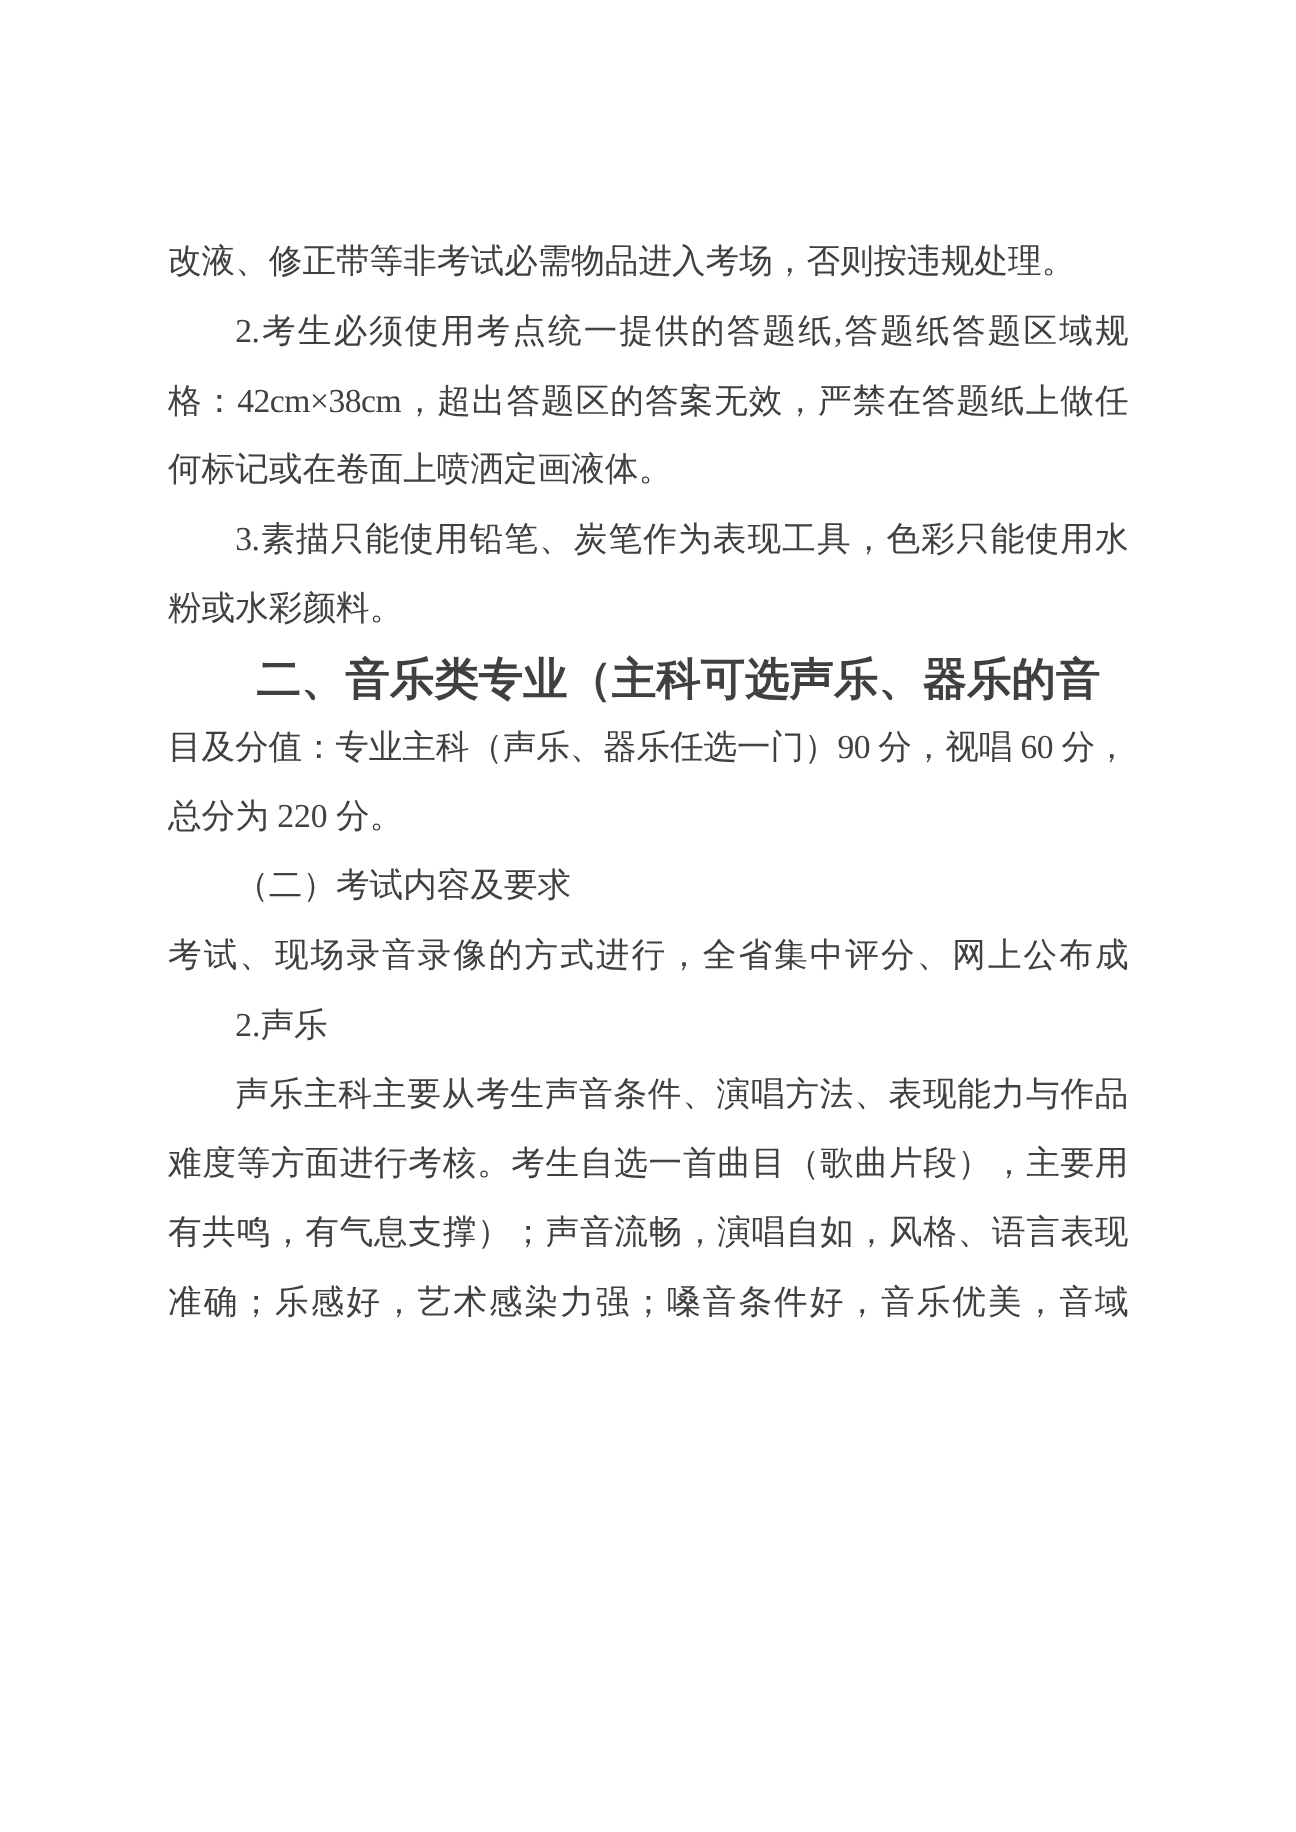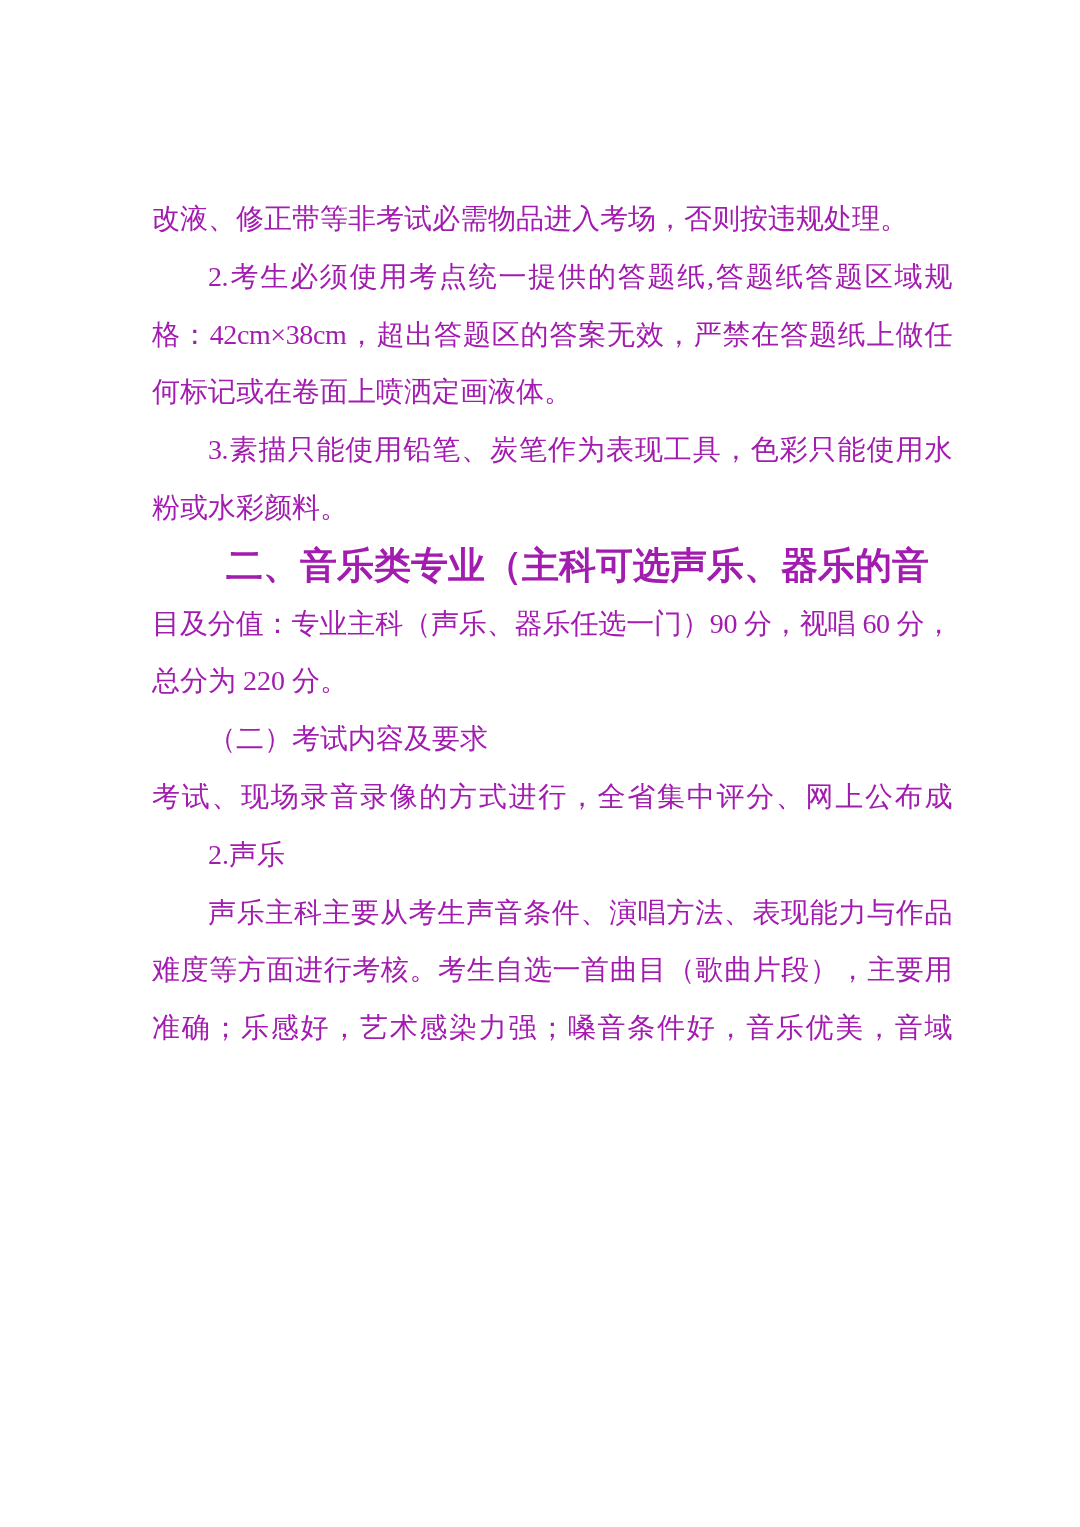--- a/index.html
+++ b/index.html
@@ -9,26 +9,26 @@
   }
   .page {
     position: relative;
     width: 1080px;
     height: 1527px;
     background: #ffffff;
     overflow: hidden;
   }
   .text-block {
     position: absolute;
-    left: 152px;
+    left: 140px;
     top: 190px;
     width: 800px;
     font-family: "Liberation Serif", "DejaVu Serif", serif;
     font-size: 28px;
-    color: #a21caf;
+    color: #404040;
   }
   .line {
     height: 57.8px;
     line-height: 57.8px;
     overflow: hidden;
     text-align: left;
   }
   
   .j {
     text-align: justify;
@@ -59,15 +59,16 @@
     <div class="line ind j">3.素描只能使用铅笔、炭笔作为表现工具，色彩只能使用水</div>
     <div class="line">粉或水彩颜料。</div>
     <div class="line ind heading">二、音乐类专业（主科可选声乐、器乐的音乐类）</div>
     <div class="line j">目及分值：专业主科（声乐、器乐任选一门）90 分，视唱 60 分，</div>
     <div class="line">总分为 220 分。</div>
     <div class="line ind">（二）考试内容及要求</div>
     <div class="line j">考试、现场录音录像的方式进行，全省集中评分、网上公布成绩。</div>
     <div class="line ind">2.声乐</div>
     <div class="line ind j">声乐主科主要从考生声音条件、演唱方法、表现能力与作品</div>
     <div class="line j">难度等方面进行考核。考生自选一首曲目（歌曲片段），主要用</div>
+    <div class="line j">有共鸣，有气息支撑）；声音流畅，演唱自如，风格、语言表现</div>
     <div class="line j">准确；乐感好，艺术感染力强；嗓音条件好，音乐优美，音域宽，</div>
   </div>
 </div>
 
 </body></html>

